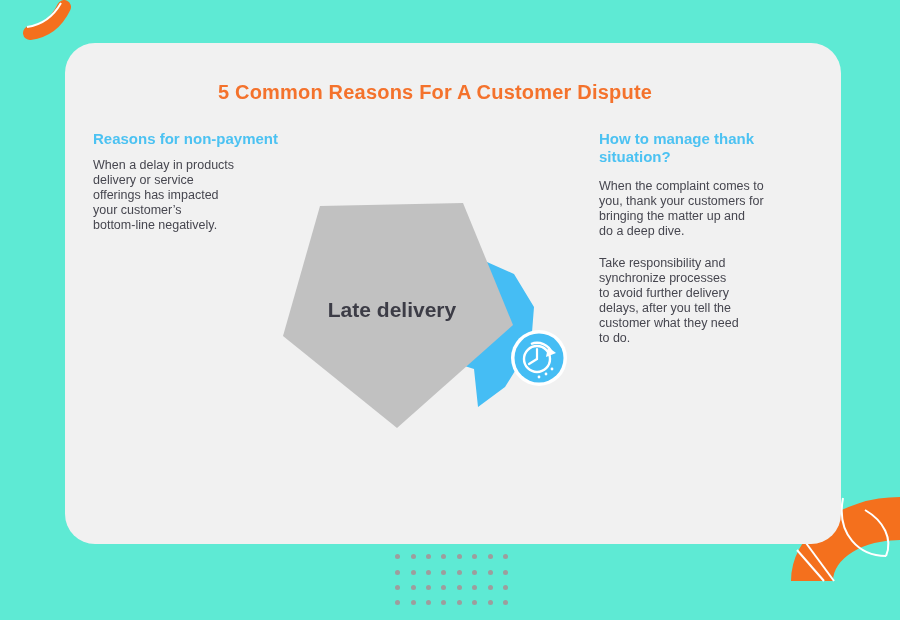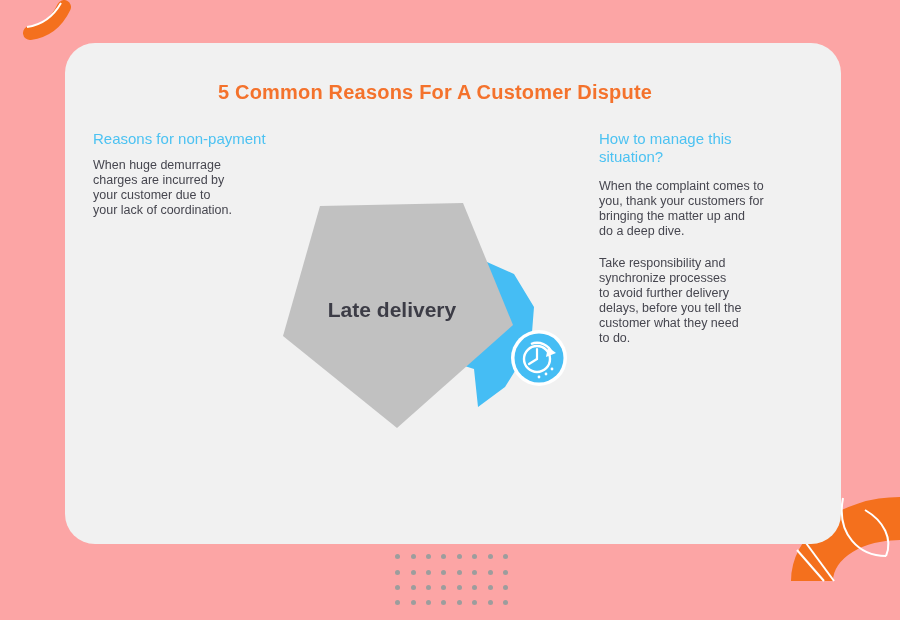--- a/index.html
+++ b/index.html
@@ -1,41 +1,41 @@
 <!DOCTYPE html>
 <html style="--accent_orange: #F4722C; --decor_orange: #F4701D; --accent_blue: #4CC2F2; --ribbon_blue: #45BDF4; --pentagon_gray: #C1C1C1; --body_text: #46464F; --label_text: #3C3C46; --card_bg: #F1F1F1; --dot_gray: #9D9D9D;"><head>
 <meta charset="utf-8">
 <style>
   * { margin: 0; padding: 0; box-sizing: border-box; }
   html, body { background: #ffffff; }
   body { font-family: "Liberation Sans", sans-serif; }
   .page {
     position: relative; width: 900px; height: 620px;
-    background: #fca5a5; overflow: hidden;
+    background: #5eead4; overflow: hidden;
   }
   .decor { position: absolute; z-index: 0; }
   .decor-topleft { left: 14px; top: 0; }
   .decor-bottomright { left: 780px; top: 460px; }
   .card {
     position: absolute; z-index: 1;
     left: 65px; top: 43px; width: 776px; height: 501px;
     background: var(--card_bg, #f1f1f1);
     border-radius: 30px;
   }
   .page-title {
     position: absolute; left: 0; top: 38px; width: 740px;
     text-align: center;
     font-size: 20px; font-weight: 700; letter-spacing: 0.2px;
     color: var(--accent_orange, #f4722c);
   }
   .col { position: absolute; }
   .col-left  { left: 28px; top: 87px; width: 195px; }
   .col-right { left: 534px; top: 87px; width: 215px; }
   .col h2 {
-    font-size: 15px; font-weight: 400; line-height: 18px;
+    font-size: 15px; font-weight: 700; line-height: 18px;
     color: var(--accent_blue, #4cc2f2);
     white-space: pre-line;
     margin-bottom: 10px;
   }
   .col-right h2 { margin-bottom: 13px; }
   .col p {
     font-size: 12.5px; color: var(--body_text, #46464f);
     white-space: pre-line;
   }
   .col-left  p { line-height: 15px; margin-bottom: 18px; }
@@ -77,37 +77,38 @@
     <path d="M 797 550 L 824 581" fill="none" stroke="#ffffff" stroke-width="2"></path>
     <path d="M 806 543 L 834 581" fill="none" stroke="#ffffff" stroke-width="2"></path>
   </svg>
 
   <div class="card">
 
     <h1 class="page-title">5 Common Reasons For A Customer Dispute</h1>
 
     <div class="col col-left">
       <h2>Reasons for non-payment</h2>
-      <p>When huge demurrage
-charges are incurred by
-your customer due to
-your lack of coordination.</p>
+      <p>When a delay in products
+delivery or service
+offerings has impacted
+your customer’s
+bottom-line negatively.</p>
     </div>
 
     <div class="col col-right">
-      <h2>How to manage this
+      <h2>How to manage thank
 situation?</h2>
       <p>When the complaint comes to
 you, thank your customers for
 bringing the matter up and
 do a deep dive.</p>
       <p>Take responsibility and
 synchronize processes
 to avoid further delivery
-delays, before you tell the
+delays, after you tell the
 customer what they need
 to do.</p>
     </div>
 
     <svg class="center-graphic" width="320" height="260" viewBox="270 185 320 260">
 
       <path class="ribbon-fill" d="M 487 262 L 514 274 L 534 307 L 531 345 L 505 387 L 478 407 L 474 369 L 449 361 L 457 338 L 460 287 Z"></path>
 
       <polygon class="pentagon-fill" points="320,206 463,203 513,325 397,428 283,336"></polygon>
       <text class="late-label" x="392" y="317" text-anchor="middle">Late delivery</text>

